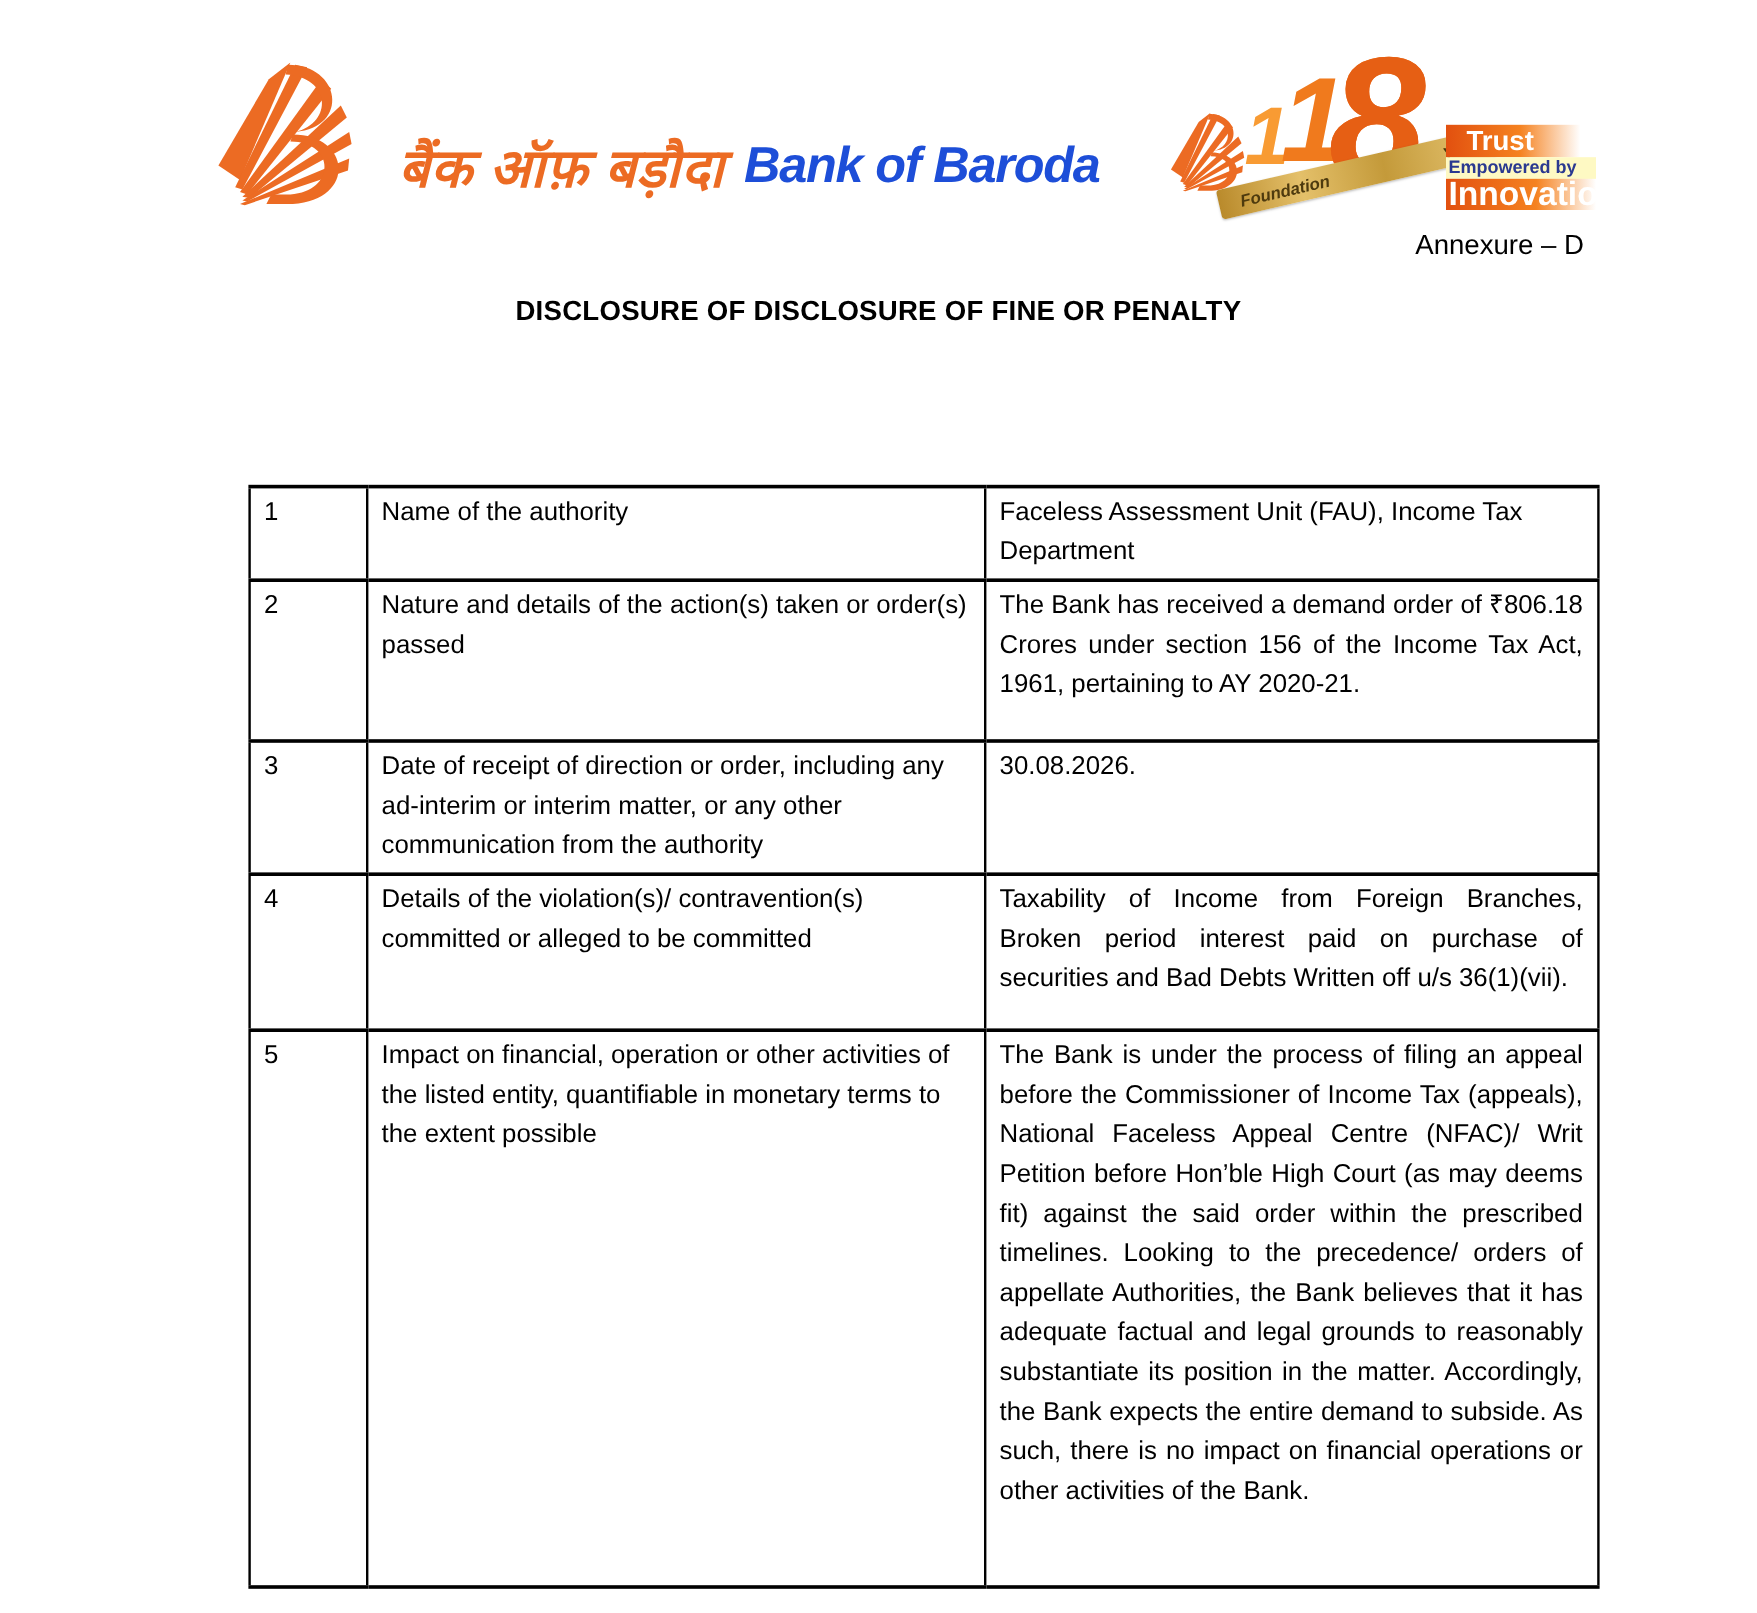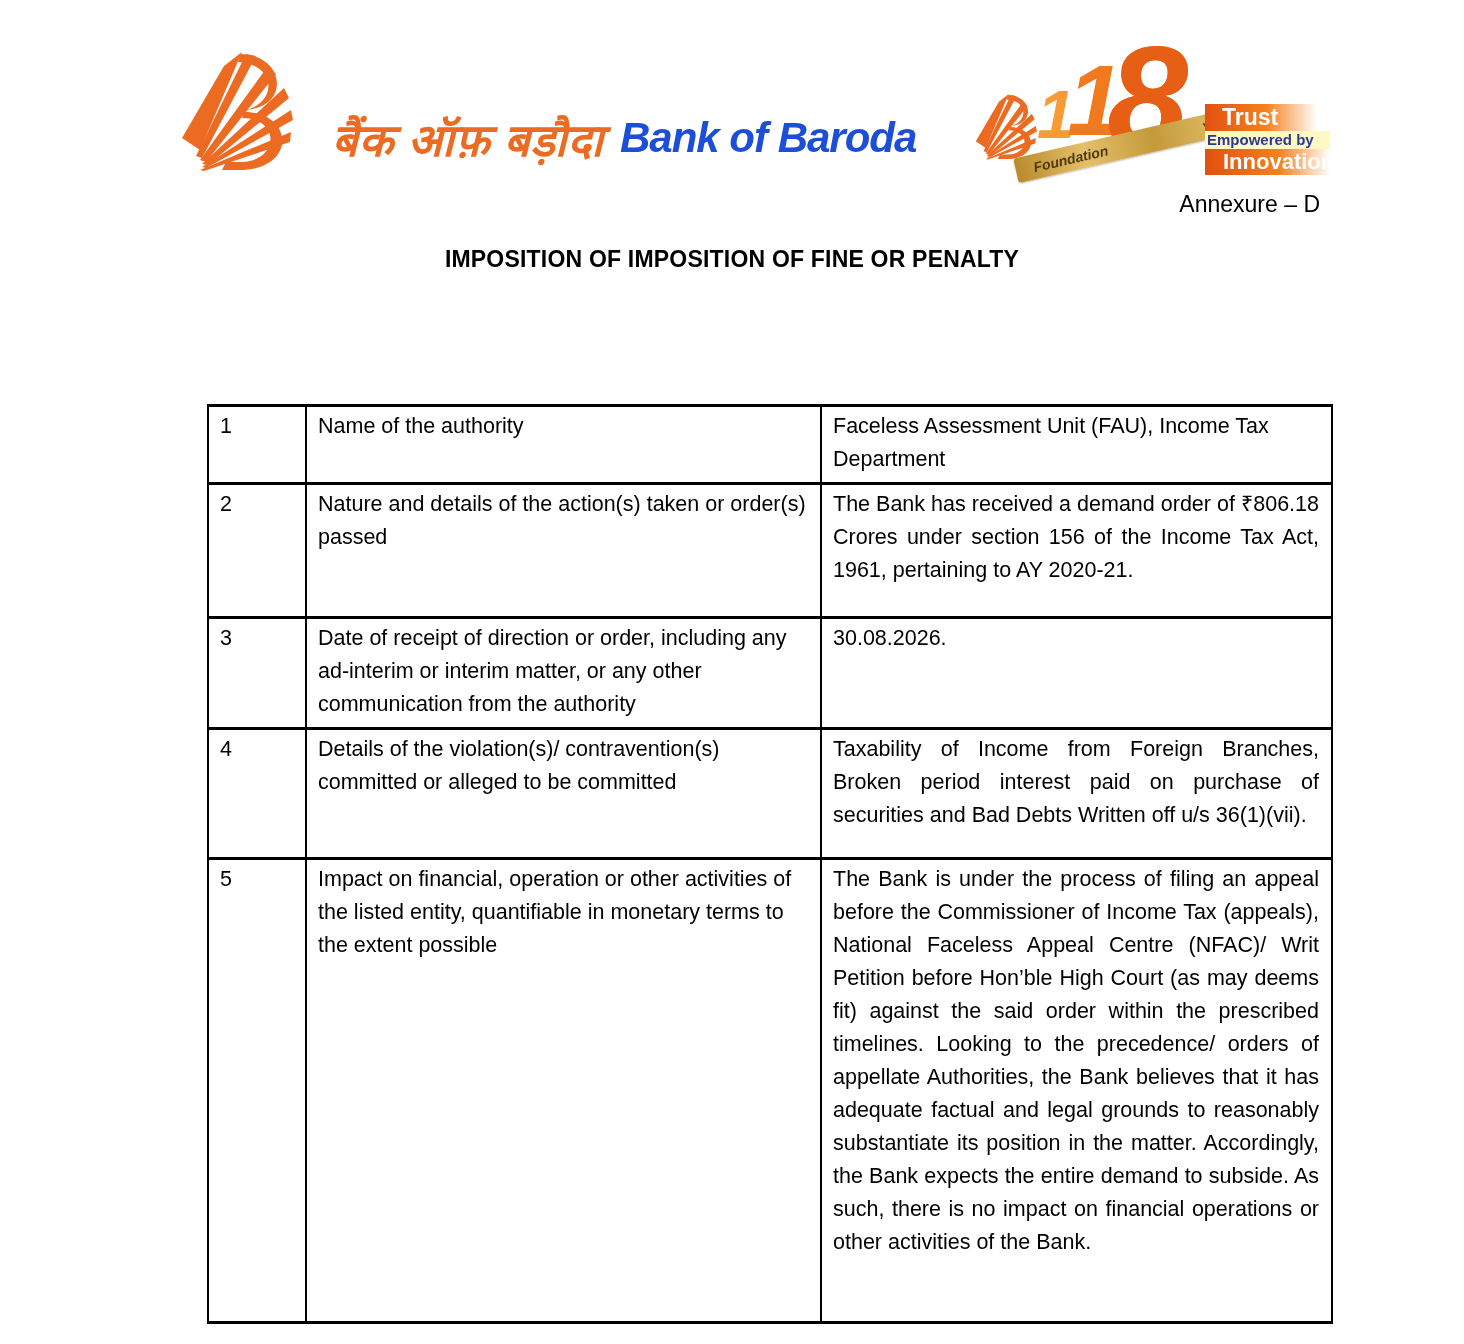--- a/index.html
+++ b/index.html
@@ -55,22 +55,22 @@
     padding: 0 0 0 17px;
   }
   .tag-emp {
     display: block; width: 125px;
     background: #fef9c3; color: #2B3990; font-weight: bold; font-size: 15px;
     line-height: 18px; padding-left: 2px; white-space: nowrap;
   }
   .tag-innov {
     display: block; width: 125px;
     background: linear-gradient(90deg,#E2500F,#F58220 60%,rgba(248,157,55,0));
-    color: #fff; font-weight: bold; font-size: 22px; line-height: 26px;
-    padding: 0 0 0 18px;
+    color: #fff; font-weight: bold; font-size: 28px; line-height: 26px;
+    padding: 0 0 0 2px;
   }
 
   
   .annexure {
     position: absolute; top: 160px; right: 144px;
     font-size: 23px; color: #000; margin-top: 31px;
   }
   .doc-title {
     position: absolute; top: 246px; left: 0; width: 1464px;
     text-align: center; font-size: 23px; font-weight: bold;
@@ -155,21 +155,21 @@
       <div class="tagline">
         <span class="tag-trust">Trust</span>
         <span class="tag-emp">Empowered by</span>
         <span class="tag-innov">Innovation</span>
       </div>
     </div>
   </div>
 
   <div class="annexure">Annexure – D</div>
 
-  <div class="doc-title">IMPOSITION OF IMPOSITION OF FINE OR PENALTY</div>
+  <div class="doc-title">DISCLOSURE OF DISCLOSURE OF FINE OR PENALTY</div>
 
 
   <table class="disclosure">
     <colgroup>
         <col class="c-sno">
         <col class="c-item">
         <col class="c-det">
       </colgroup>
     <tbody>
       <tr class="r1">

